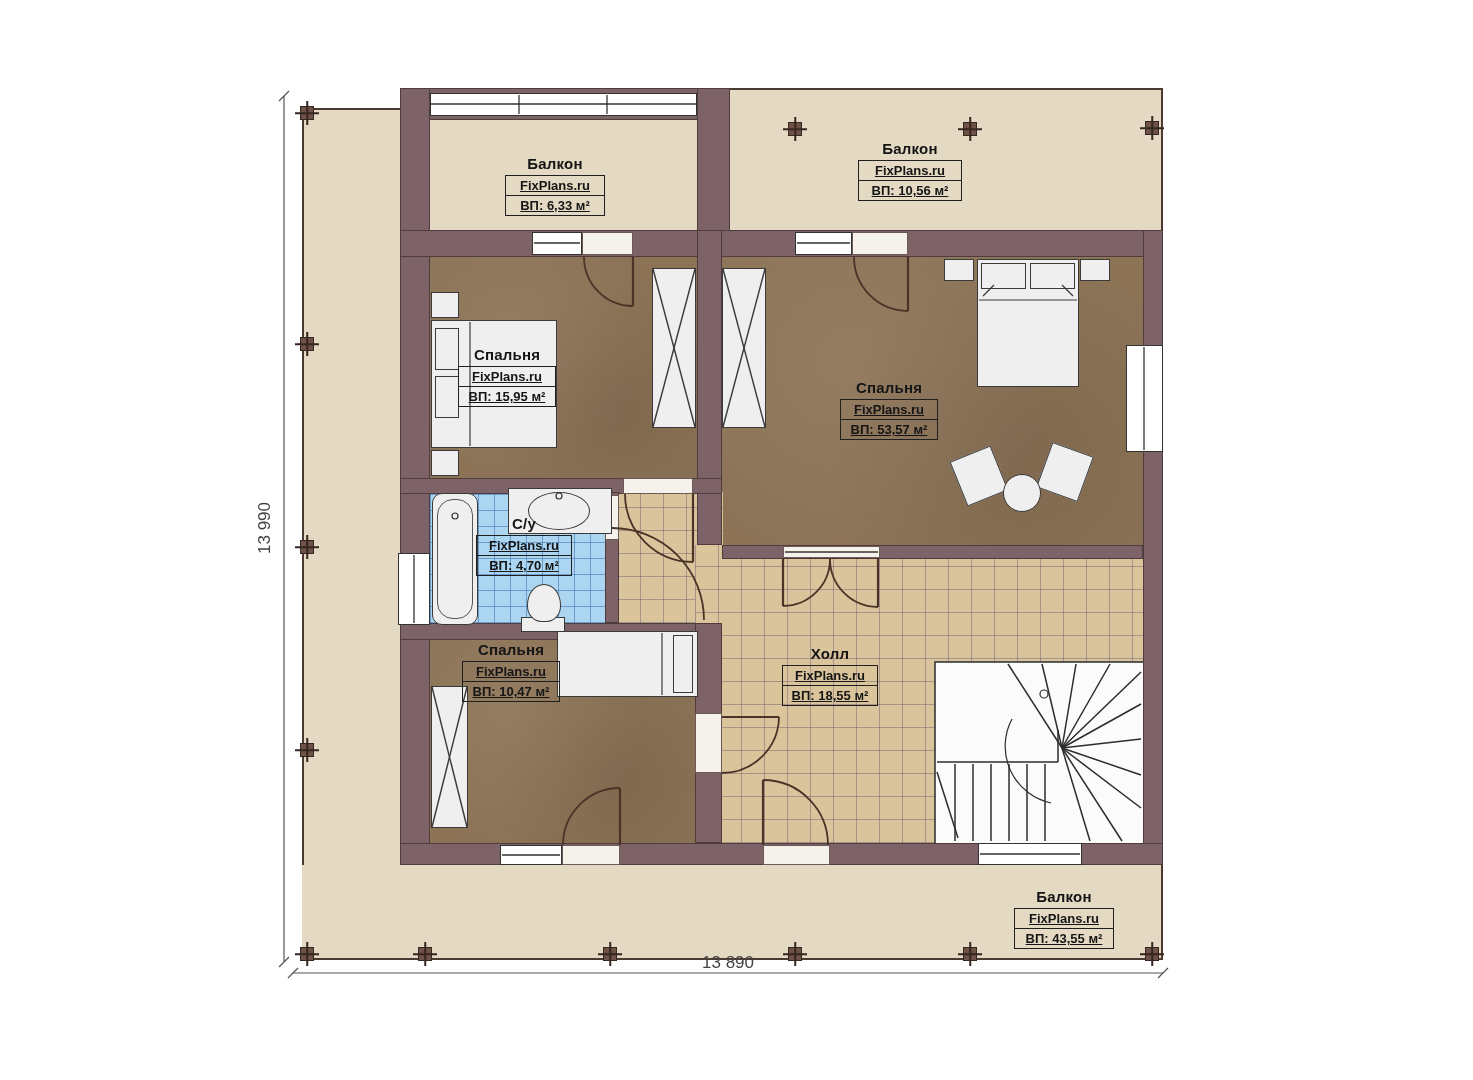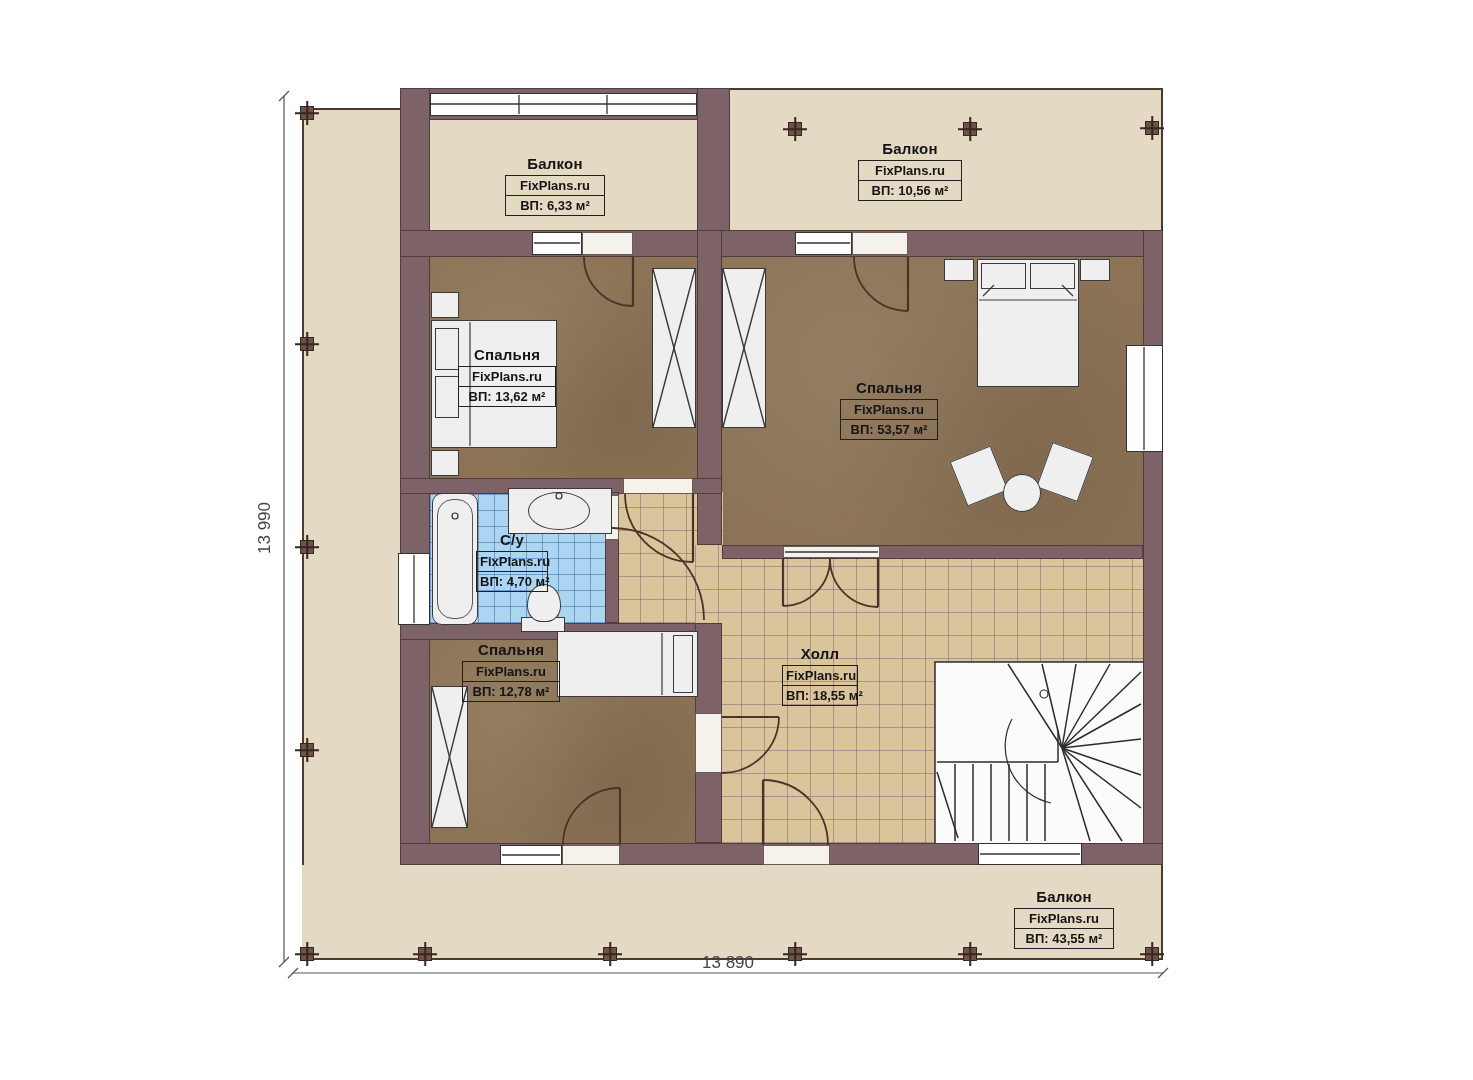--- a/index.html
+++ b/index.html
@@ -33,21 +33,21 @@
   .post{position:absolute;width:14px;height:14px;background:#6e5247;border:1.5px solid #352620;
         box-sizing:border-box;z-index:46;}
   .post::before{content:'';position:absolute;left:50%;top:-6px;bottom:-6px;width:1.5px;
         background:#352620;transform:translateX(-50%);}
   .post::after{content:'';position:absolute;top:50%;left:-6px;right:-6px;height:1.5px;
         background:#352620;transform:translateY(-50%);}
   
   .room-label{position:absolute;text-align:center;color:#151515;z-index:50;}
   .room-title{font-weight:bold;font-size:15px;margin-bottom:3px;letter-spacing:.2px;}
   .room-box{border:1.6px solid #1f1f1f;}
-  .room-box .row{padding:2px 3px;font-size:13px;font-weight:bold;white-space:nowrap;}
+  .room-box .row{padding:2px 3px;font-size:13px;font-weight:bold;white-space:nowrap;text-decoration:underline;}
   .room-box .row + .row{border-top:1.6px solid #1f1f1f;}
   svg.overlay{position:absolute;left:0;top:0;z-index:40;pointer-events:none;}
 </style>
 </head>
 <body>
 
 <div id="canvas">
 
   <div class="abs terrace" style="left:302px;top:108px;width:98px;height:852px;border-left:2px solid #4a3a32;border-top:2px solid #4a3a32;"></div>
   <div class="abs terrace" style="left:302px;top:865px;width:861px;height:95px;border-bottom:2px solid #4a3a32;border-right:2px solid #4a3a32;"></div>
@@ -241,49 +241,49 @@
     <div class="room-box">
       <div class="row">FixPlans.ru</div>
       <div class="row">ВП: 10,56 м²</div>
     </div>
   </div>
 
   <div class="room-label" style="left:458px;top:346px;width:98px;">
     <div class="room-title">Спальня</div>
     <div class="room-box">
       <div class="row">FixPlans.ru</div>
-      <div class="row">ВП: 13,62 м²</div>
+      <div class="row">ВП: 15,95 м²</div>
     </div>
   </div>
 
   <div class="room-label" style="left:840px;top:379px;width:98px;">
     <div class="room-title">Спальня</div>
     <div class="room-box">
       <div class="row">FixPlans.ru</div>
       <div class="row">ВП: 53,57 м²</div>
     </div>
   </div>
 
-  <div class="room-label" style="left:476px;top:531px;width:72px;">
+  <div class="room-label" style="left:476px;top:515px;width:96px;">
     <div class="room-title">С/у</div>
     <div class="room-box">
       <div class="row">FixPlans.ru</div>
       <div class="row">ВП: 4,70 м²</div>
     </div>
   </div>
 
   <div class="room-label" style="left:462px;top:641px;width:98px;">
     <div class="room-title">Спальня</div>
     <div class="room-box">
       <div class="row">FixPlans.ru</div>
-      <div class="row">ВП: 12,78 м²</div>
-    </div>
-  </div>
-
-  <div class="room-label" style="left:782px;top:645px;width:76px;">
+      <div class="row">ВП: 10,47 м²</div>
+    </div>
+  </div>
+
+  <div class="room-label" style="left:782px;top:645px;width:96px;">
     <div class="room-title">Холл</div>
     <div class="room-box">
       <div class="row">FixPlans.ru</div>
       <div class="row">ВП: 18,55 м²</div>
     </div>
   </div>
 
   <div class="room-label" style="left:1014px;top:888px;width:100px;">
     <div class="room-title">Балкон</div>
     <div class="room-box">

